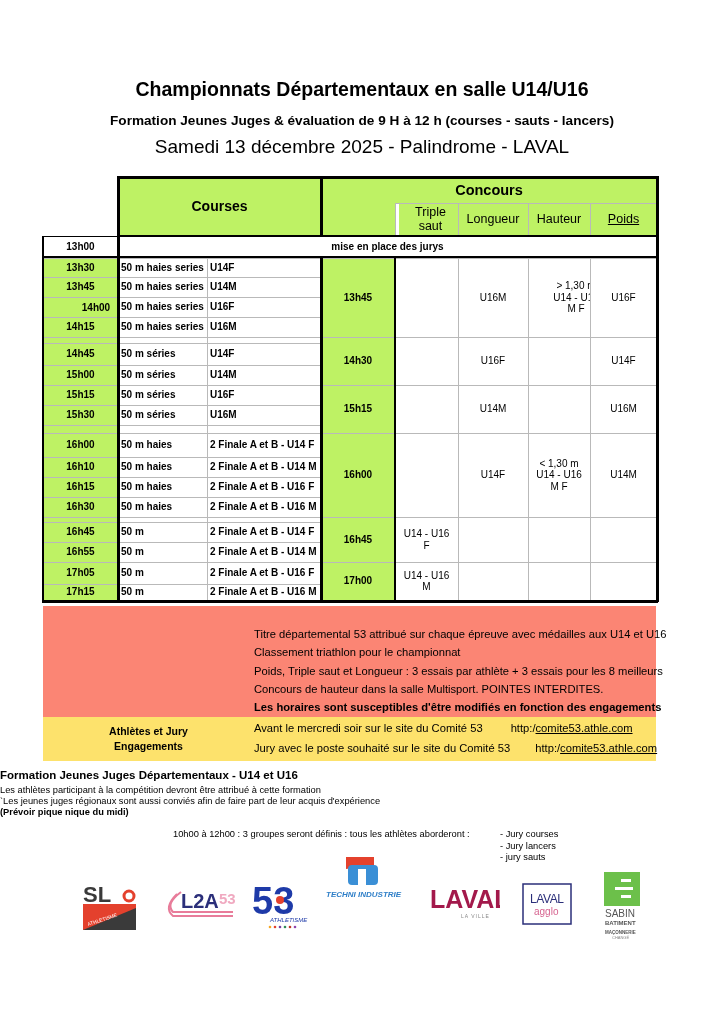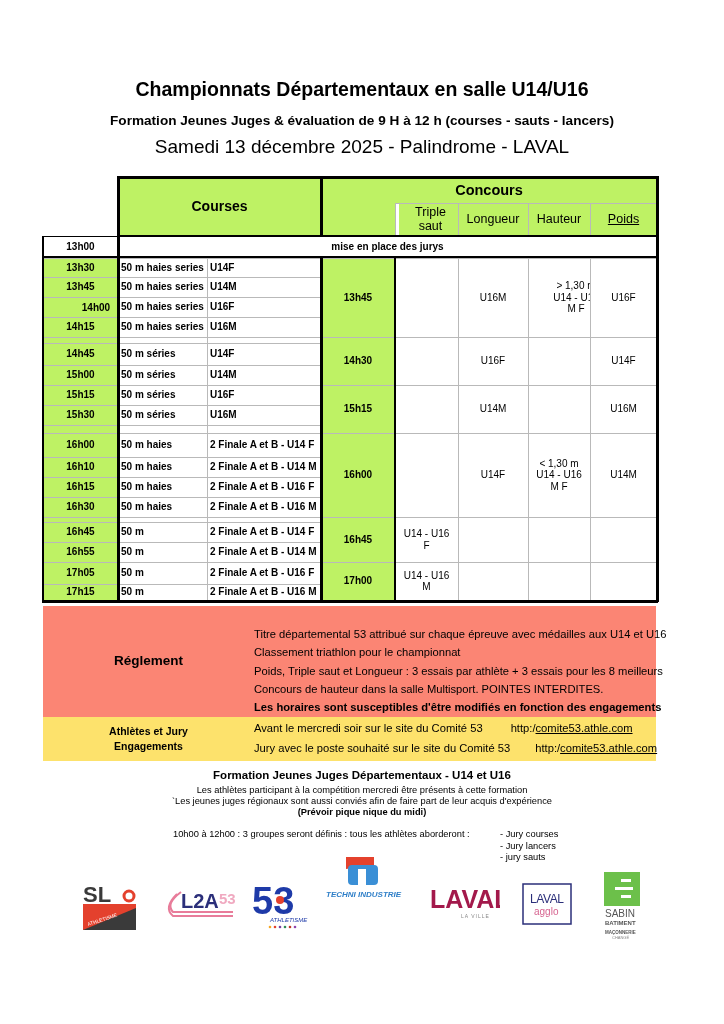--- a/index.html
+++ b/index.html
@@ -18,21 +18,21 @@
   .left { justify-content:flex-start; padding-left:3px;font-weight:bold; }
   .hline { position:absolute; height:1px; background:#b9b9b9; }
   .vline { position:absolute; width:1px; background:#b9b9b9; }
   .thick { background:#000; }
 
   #reg { left:43px; top:606px; width:613px; height:111px; background:#fb8574; }
   #eng { left:43px; top:717px; width:613px; height:44px; background:#fde26c; }
   .reg-line { position:absolute; left:211px; font-size:11.2px; white-space:nowrap; }
   .lnk { text-decoration:underline; }
 
-  .foot { position:absolute; left:0; width:724px; text-align:center; }
+  .foot { position:absolute; left:0; width:724px; text-align:left; }
   .logo { position:absolute; }
 </style>
 </head>
 <body>
 
 <div id="title" class="abs center">Championnats Départementaux en salle U14/U16</div>
 <div id="subtitle" class="abs center">Formation Jeunes Juges &amp; évaluation de 9 H à 12 h (courses - sauts - lancers)</div>
 <div id="dateline" class="abs center">Samedi 13 décembre 2025 - Palindrome - LAVAL</div>
 
 <div id="schedule">
@@ -178,21 +178,20 @@
     <div class="vline thick" style="left: 320px; top: 257px; width: 3px; height: 345px;"></div>
     <div class="hline thick" style="left: 118px; top: 235px; width: 539px; height: 2px;"></div>
     <div class="hline thick" style="left: 43px; top: 236px; width: 75px; height: 1px;"></div>
     <div class="vline thick" style="left: 42px; top: 236px; width: 2px; height: 366px;"></div>
     <div class="hline thick" style="left: 43px; top: 256px; width: 614px; height: 2px;"></div>
     <div class="hline thick" style="left: 42px; top: 600px; width: 616px; height: 3px;"></div>
     <div class="vline thick" style="left: 394px; top: 257px; width: 2px; height: 345px;"></div>
   </div>
 
 <div id="reg" class="abs">
-  <div class="abs center bold" style="left:0;width:211px;top:47px;font-size:13.5px;">Réglement</div>
   <div class="reg-line" style="top:22px;">Titre départemental 53 attribué sur chaque épreuve avec médailles aux U14 et U16</div>
   <div class="reg-line" style="top:40px;">Classement triathlon pour le championnat</div>
   <div class="reg-line" style="top:59px;">Poids, Triple saut et Longueur  : 3 essais par athlète + 3 essais pour les 8 meilleurs</div>
   <div class="reg-line" style="top:77px;">Concours de hauteur dans la salle Multisport. POINTES INTERDITES.</div>
   <div class="reg-line bold" style="top:95px;">Les horaires sont susceptibles d'être modifiés en fonction des engagements</div>
 </div>
 
 <div id="eng" class="abs">
   <div class="abs center bold" style="left:0;width:211px;top:7px;font-size:10.5px;line-height:1.45;">
     <div>Athlètes et Jury</div>
@@ -200,21 +199,21 @@
   </div>
   <div class="reg-line" style="top:5px;">
     <span>Avant le mercredi soir sur le site du Comité 53</span><span style="display:inline-block;width:28px;"></span><span>http:/</span><span class="lnk">comite53.athle.com</span>
   </div>
   <div class="reg-line" style="top:25px;">
     <span>Jury avec le poste souhaité sur le site du Comité 53</span><span style="display:inline-block;width:25px;"></span><span>http:/</span><span class="lnk">comite53.athle.com</span>
   </div>
 </div>
 
 <div class="foot bold" style="top:769px;font-size:11.5px;">Formation Jeunes Juges Départementaux - U14 et U16</div>
-<div class="foot" style="top:785px;font-size:9.3px;">Les athlètes participant à la compétition mercredi être présents à cette formation</div>
+<div class="foot" style="top:785px;font-size:9.3px;">Les athlètes participant à la compétition devront être attribué à cette formation</div>
 <div class="foot" style="top:796px;font-size:9.3px;">`Les jeunes juges régionaux sont aussi conviés afin de faire part de leur acquis d'expérience</div>
 <div class="foot bold" style="top:807px;font-size:9.3px;">(Prévoir pique nique du midi)</div>
 <div class="abs" style="left:173px;top:829px;font-size:9.3px;white-space:nowrap;">10h00 à 12h00 : 3 groupes seront définis : tous les athlètes aborderont :</div>
 <div class="abs" style="left:500px;top:829px;font-size:9.3px;line-height:1.25;">
   <div>- Jury courses</div>
   <div>- Jury lancers</div>
   <div>- jury sauts</div>
 </div>
 
 <div>

